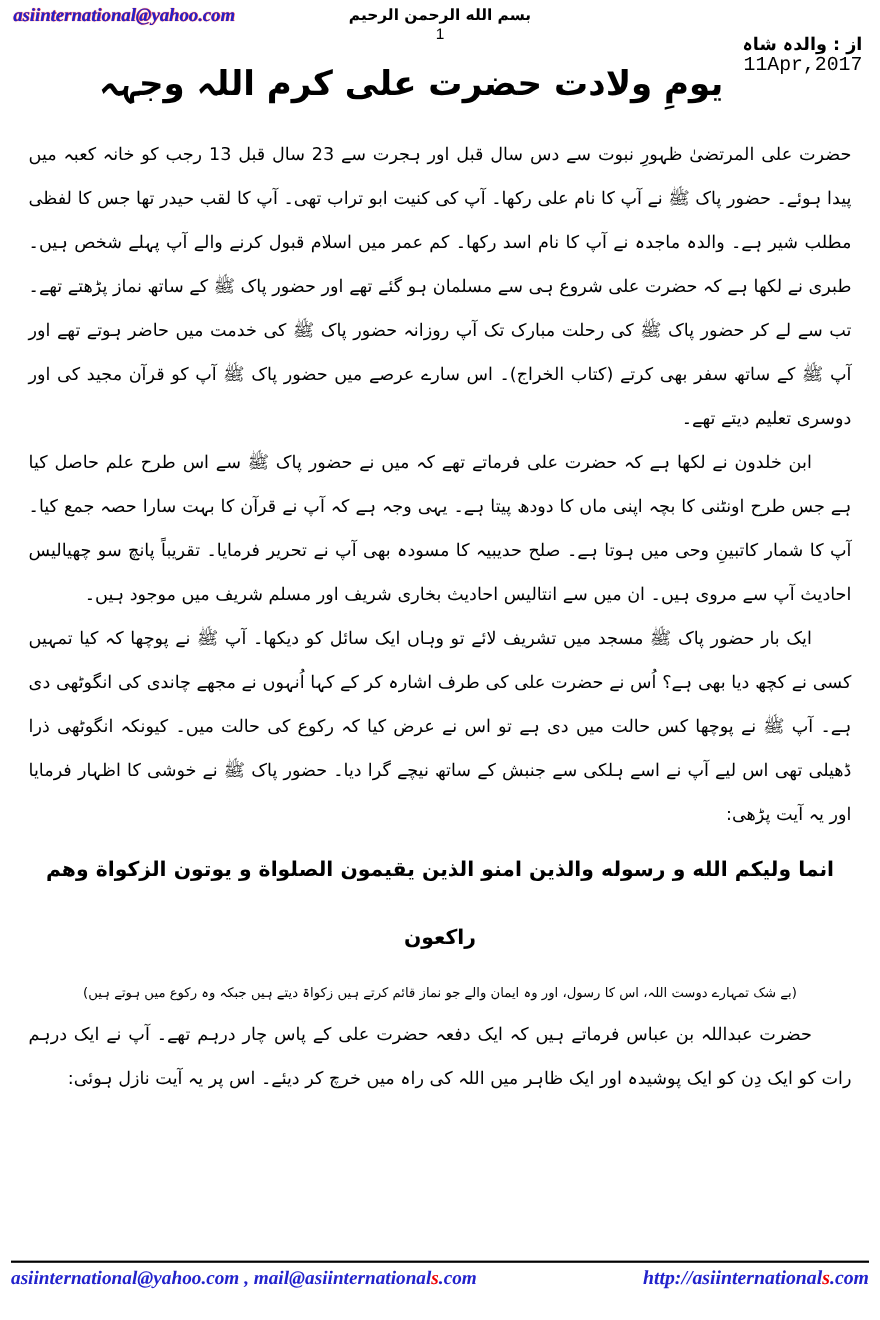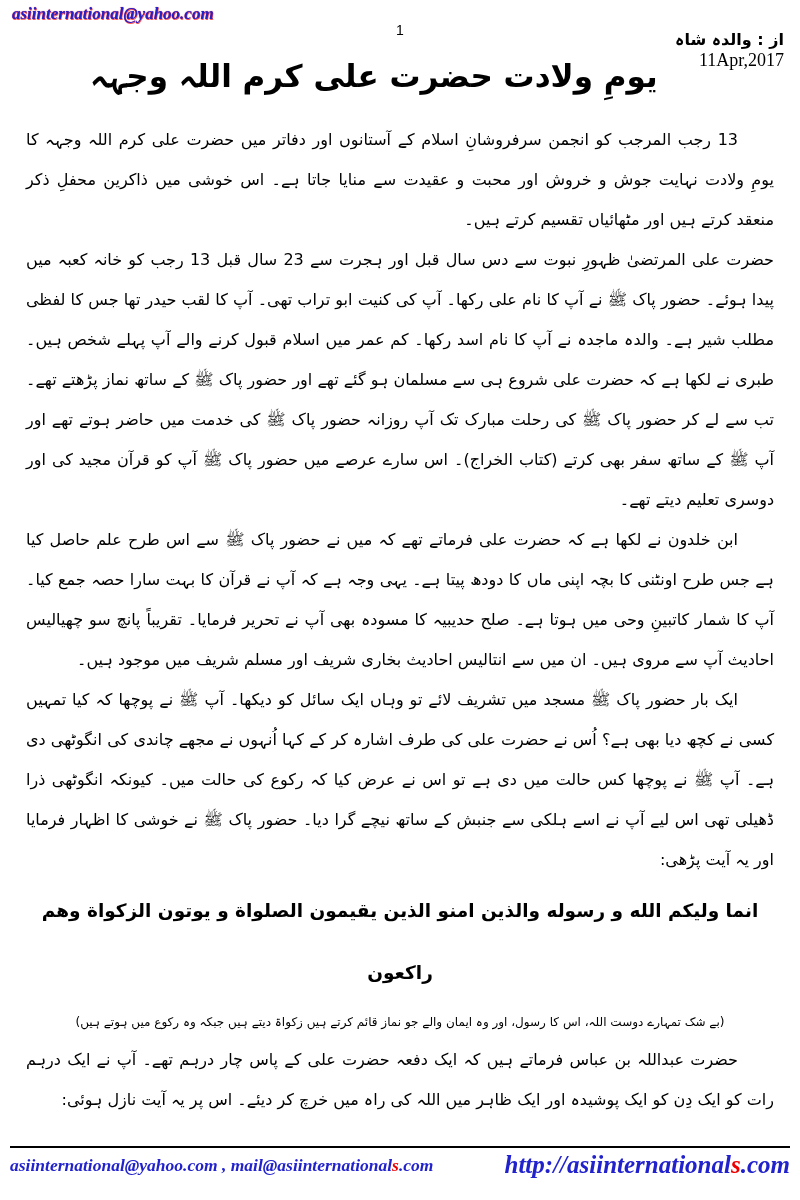--- a/index.html
+++ b/index.html
@@ -40,21 +40,21 @@
   .byline-block {
     position: absolute; right: 16px; top: 30px;
     text-align: right;
   }
   .byline {
     direction: rtl;
     font-size: 16px; font-weight: bold;
     line-height: 20px;
   }
   .date {
-    font-family: Liberation Serif, serif;
+    font-family: Liberation Mono, monospace;
     font-size: 18px; line-height: 20px;
   }
   .doc-title {
     position: absolute; top: 50px; left: 90px; right: 90px;
     margin: 0;
     direction: rtl;
     text-align: left;
     font-size: 31px; font-weight: bold;
     line-height: 52px;
     color: #000;
@@ -96,41 +96,41 @@
     display: flex;
     justify-content: space-between;
     align-items: center;
     font-family: "Liberation Serif", serif;
     font-style: italic; font-weight: bold;
     font-size: 17.5px;
   }
   .footer a { text-decoration: none; color: #2222cc; }
   .footer .sep { color: #2222cc; }
   .footer .red-s { color: #ee0000; }
-  .footer-url { font-size: 25px; }
+  .footer-url { font-size: 18px; }
 </style>
 </head>
 <body>
 
 <div class="page">
 
   <a class="header-email" href="#">asiinternational@yahoo.com</a>
 
+  <div class="bismillah">بسم الله الرحمن الرحيم</div>
 
   <div class="page-number">1</div>
 
   <div class="byline-block">
     <div class="byline">از : والدہ شاہ</div>
     <div class="date">11Apr,2017</div>
   </div>
 
   <h1 class="doc-title">یومِ ولادت حضرت علی کرم اللہ وجہہ</h1>
 
   <div class="content">
-    <p class="para indent">13 رجب المرجب کو انجمن سرفروشانِ اسلام کے آستانوں اور دفاتر میں حضرت علی کرم اللہ وجہہ کا یومِ ولادت نہایت جوش و خروش اور محبت و عقیدت سے منایا جاتا ہے۔ اس خوشی میں ذاکرین محفلِ ذکر منعقد کرتے ہیں اور مٹھائیاں تقسیم کرتے ہیں۔</p>
     <p class="para">حضرت علی المرتضیٰ ظہورِ نبوت سے دس سال قبل اور ہجرت سے 23 سال قبل 13 رجب کو خانہ کعبہ میں پیدا ہوئے۔ حضور پاک ﷺ نے آپ کا نام علی رکھا۔ آپ کی کنیت ابو تراب تھی۔ آپ کا لقب حیدر تھا جس کا لفظی مطلب شیر ہے۔ والدہ ماجدہ نے آپ کا نام اسد رکھا۔ کم عمر میں اسلام قبول کرنے والے آپ پہلے شخص ہیں۔ طبری نے لکھا ہے کہ حضرت علی شروع ہی سے مسلمان ہو گئے تھے اور حضور پاک ﷺ کے ساتھ نماز پڑھتے تھے۔ تب سے لے کر حضور پاک ﷺ کی رحلت مبارک تک آپ روزانہ حضور پاک ﷺ کی خدمت میں حاضر ہوتے تھے اور آپ ﷺ کے ساتھ سفر بھی کرتے (کتاب الخراج)۔ اس سارے عرصے میں حضور پاک ﷺ آپ کو قرآن مجید کی اور دوسری تعلیم دیتے تھے۔</p>
     <p class="para indent">ابن خلدون نے لکھا ہے کہ حضرت علی فرماتے تھے کہ میں نے حضور پاک ﷺ سے اس طرح علم حاصل کیا ہے جس طرح اونٹنی کا بچہ اپنی ماں کا دودھ پیتا ہے۔ یہی وجہ ہے کہ آپ نے قرآن کا بہت سارا حصہ جمع کیا۔ آپ کا شمار کاتبینِ وحی میں ہوتا ہے۔ صلح حدیبیہ کا مسودہ بھی آپ نے تحریر فرمایا۔ تقریباً پانچ سو چھیالیس احادیث آپ سے مروی ہیں۔ ان میں سے انتالیس احادیث بخاری شریف اور مسلم شریف میں موجود ہیں۔</p>
     <p class="para indent">ایک بار حضور پاک ﷺ مسجد میں تشریف لائے تو وہاں ایک سائل کو دیکھا۔ آپ ﷺ نے پوچھا کہ کیا تمہیں کسی نے کچھ دیا بھی ہے؟ اُس نے حضرت علی کی طرف اشارہ کر کے کہا اُنہوں نے مجھے چاندی کی انگوٹھی دی ہے۔ آپ ﷺ نے پوچھا کس حالت میں دی ہے تو اس نے عرض کیا کہ رکوع کی حالت میں۔ کیونکہ انگوٹھی ذرا ڈھیلی تھی اس لیے آپ نے اسے ہلکی سے جنبش کے ساتھ نیچے گرا دیا۔ حضور پاک ﷺ نے خوشی کا اظہار فرمایا اور یہ آیت پڑھی:</p>
 
     <p class="verse">انما وليكم الله و رسوله والذين امنو الذين يقيمون الصلواة و يوتون الزكواة وهم راكعون</p>
     <p class="translation">(بے شک تمہارے دوست اللہ، اس کا رسول، اور وہ ایمان والے جو نماز قائم کرتے ہیں زکواۃ دیتے ہیں جبکہ وہ رکوع میں ہوتے ہیں)</p>
 
     <p class="para indent">حضرت عبداللہ بن عباس فرماتے ہیں کہ ایک دفعہ حضرت علی کے پاس چار درہم تھے۔ آپ نے ایک درہم رات کو ایک دِن کو ایک پوشیدہ اور ایک ظاہر میں اللہ کی راہ میں خرچ کر دیئے۔ اس پر یہ آیت نازل ہوئی:</p>
 
   </div>

